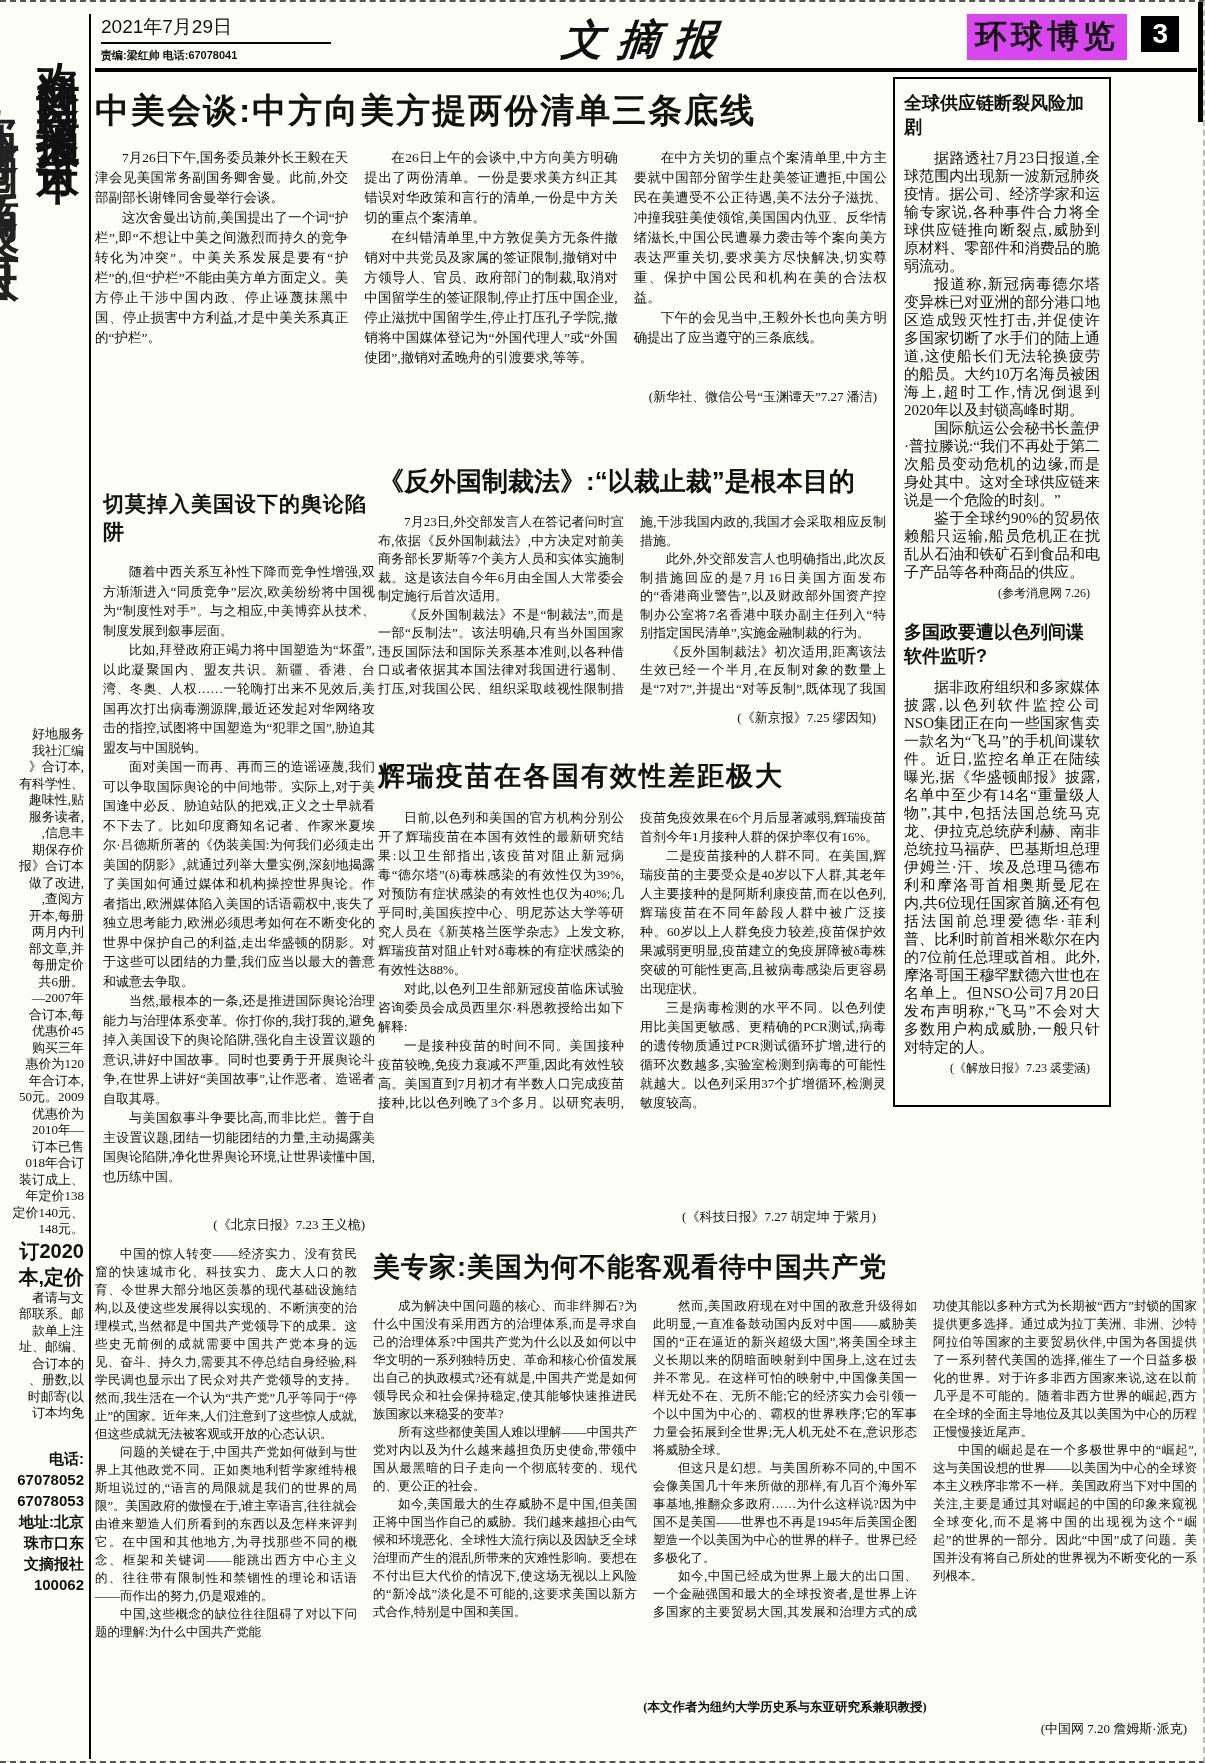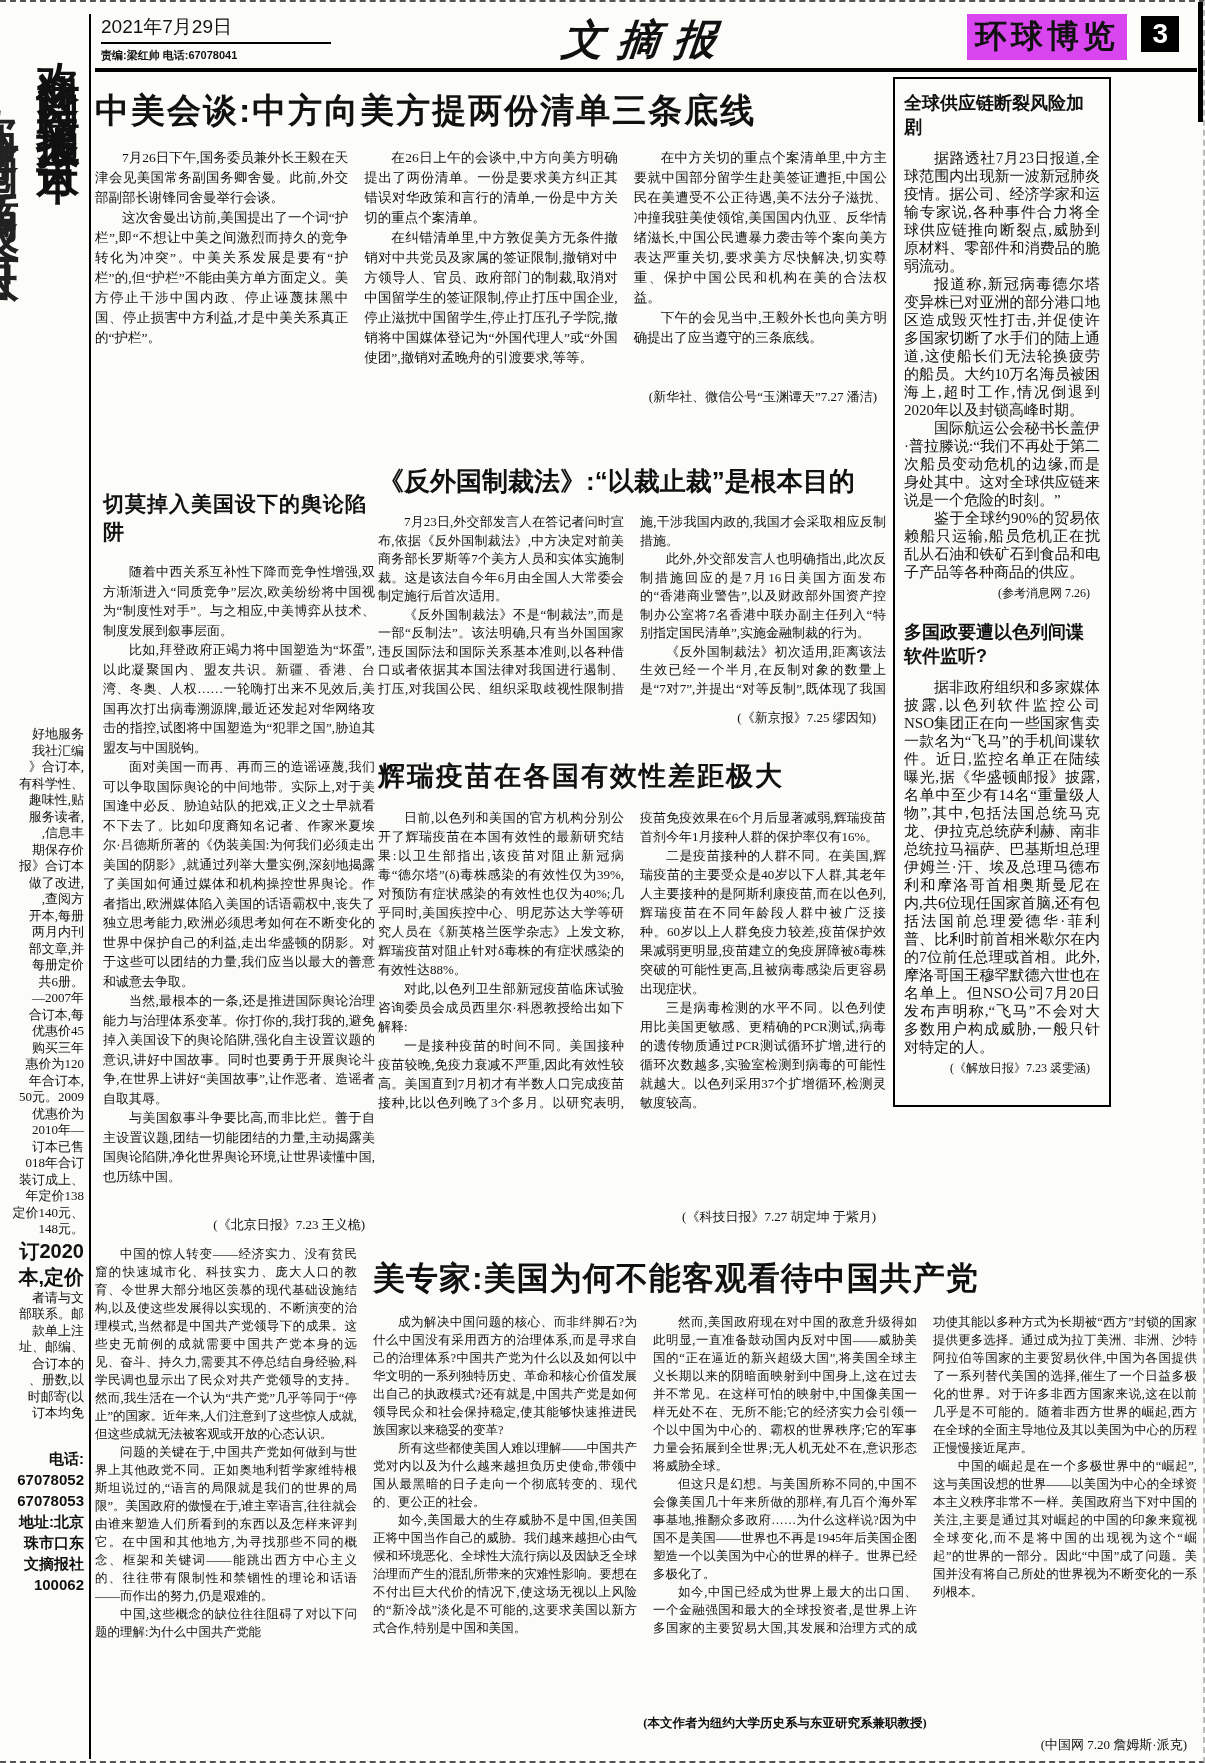--- a/index.html
+++ b/index.html
@@ -43,21 +43,21 @@
   .a2 .bd{font-size:13px;line-height:19.5px;height:650px;overflow:hidden;}
   .a3{position:absolute;left:378px;top:412px;width:508px;height:330px;}
   .a3 .hl{font-size:26px;margin:50px 0 14px 0;}
   .a3 .bd{column-count:2;column-gap:16px;font-size:13px;line-height:18.5px;height:192px;overflow:hidden;}
   .a4{position:absolute;left:378px;top:748px;width:508px;height:492px;}
   .a4 .hl{font-size:27px;letter-spacing:2px;margin:8px 0 14px 0;}
   .a4 .bd{column-count:2;column-gap:16px;font-size:13px;line-height:19px;height:396px;overflow:hidden;}
   .a5{position:absolute;left:95px;top:1243px;width:1102px;height:512px;display:flex;gap:16px;}
   .a5col1{width:262px;flex:0 0 auto;font-size:12.5px;line-height:18px;height:505px;overflow:hidden;}
   .a5right{flex:1;}
-  .a5right .hl{font-size:32px;letter-spacing:1px;margin:12px 0 12px 0;}
+  .a5right .hl{font-size:27px;letter-spacing:1px;margin:4px 0 12px 0;}
   .a5right .bd{column-count:3;column-gap:16px;font-size:12.5px;line-height:18px;height:398px;overflow:hidden;}
   .author-note{font-weight:bold;font-size:12.5px;text-align:center;text-indent:0;margin-top:4px;}
   
   .rsb{position:absolute;left:893px;top:75px;width:218px;height:1030px;border:2px solid #000;box-sizing:border-box;padding:10px 9px;}
   .rsb .hl{font-size:18px;margin:2px 0 10px 0;line-height:24px;}
   .rsb .bd{font-size:15px;line-height:18px;}
   .rsb .attr{font-size:12px;}
   .rsb .art2{margin-top:18px;}
 </style>
 </head>

